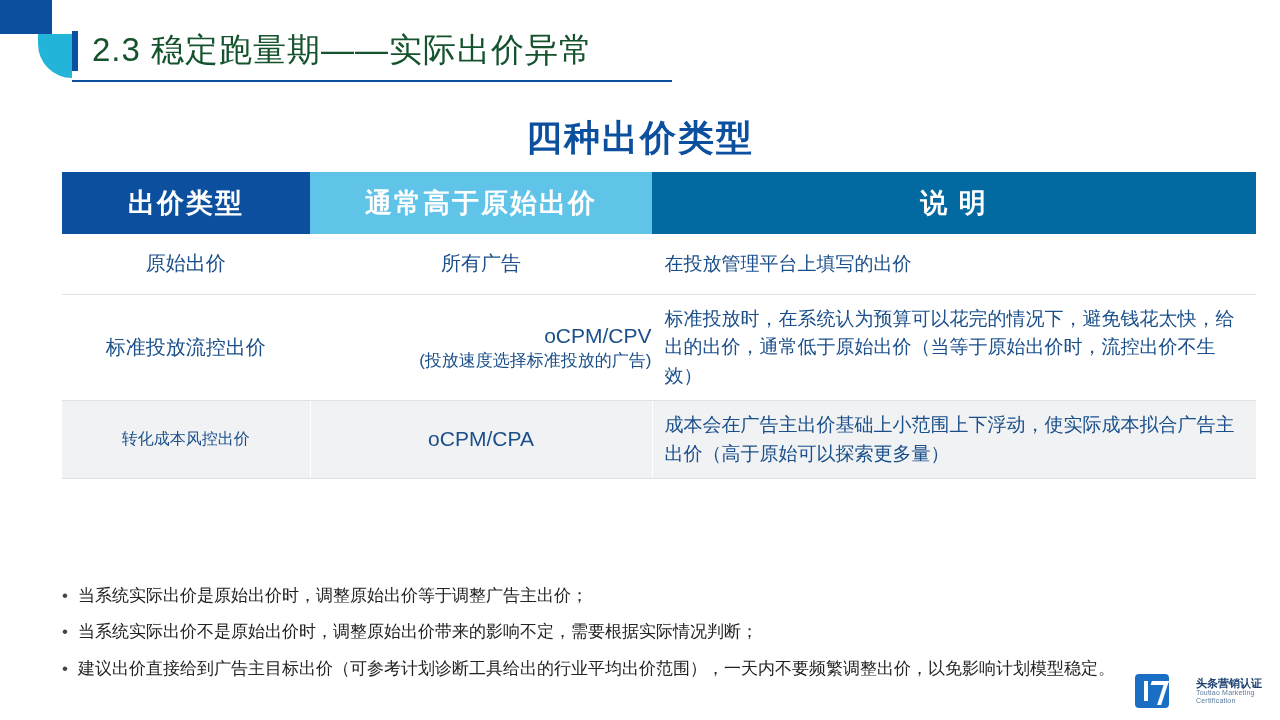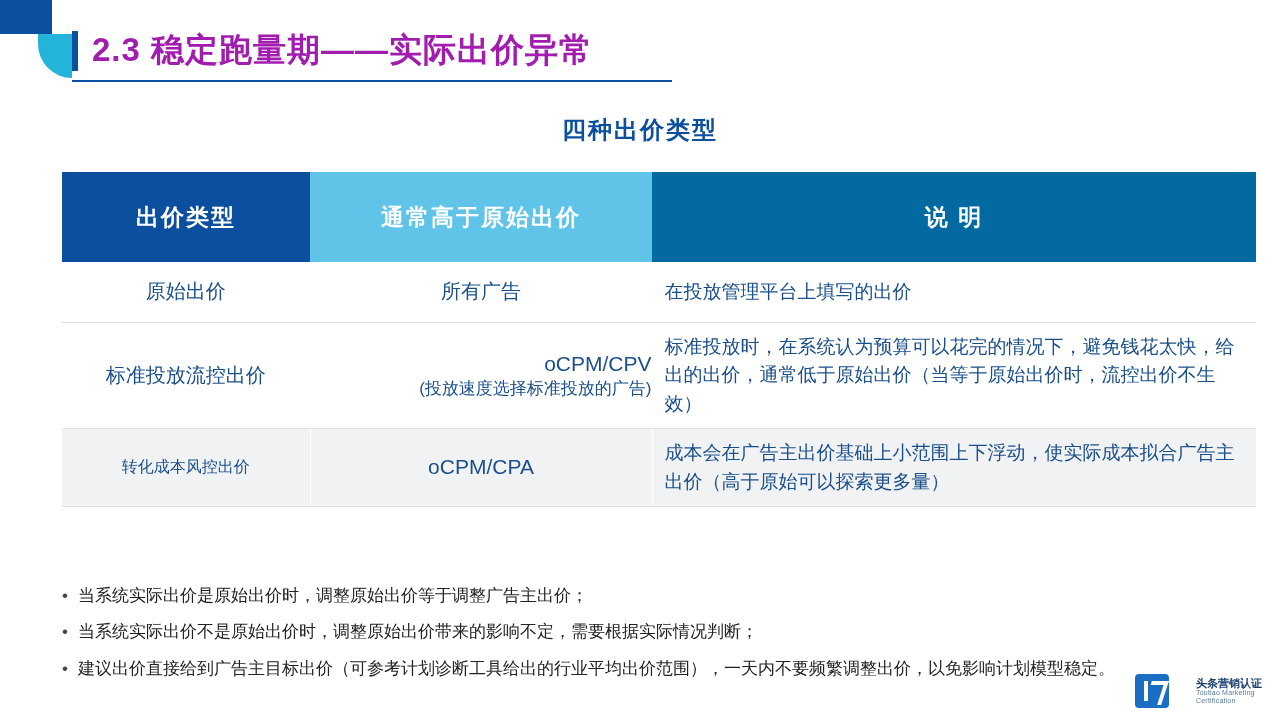--- a/index.html
+++ b/index.html
@@ -38,56 +38,56 @@
     left: 72px; top: 28px;
     display: flex; align-items: center;
   }
   .title-bar {
     width: 6px; height: 40px;
     background: #0b4f9e;
     margin-right: 14px;
   }
   .title-text {
     font-size: 33px;
-    font-weight: bold;
-    color: #a21caf;
+    font-weight: normal;
+    color: #14532d;
     letter-spacing: 1px;
     white-space: nowrap;
   }
   .title-underline {
     position: absolute;
     left: 72px; top: 80px;
     width: 600px; height: 2px;
     background: #0b4f9e;
   }
   
   .subtitle {
     position: absolute;
     left: 0; right: 0; top: 114px;
     text-align: center;
-    font-size: 24px;
+    font-size: 36px;
     font-weight: bold;
     color: #0b4f9e;
     letter-spacing: 2px;
   }
   
   .table {
     position: absolute;
     left: 62px; top: 172px;
     width: 1194px;
     border-collapse: collapse;
     table-layout: fixed;
   }
   .table td, .table th { padding: 0; }
   .th-1, .th-2, .th-3 {
-    height: 90px;
+    height: 62px;
     text-align: center;
     vertical-align: middle;
     color: #ffffff;
-    font-size: 23px;
+    font-size: 27px;
     font-weight: bold;
     letter-spacing: 2px;
   }
   .th-1 { background: #0b4f9e; width: 248px; }
   .th-2 { background: #60c3e8; width: 342px; }
   .th-3 { background: #0369a1; width: 604px; }
   .c1 { width: 248px; }
   .c2 { width: 342px; }
   .c3 { width: 604px; }
 

